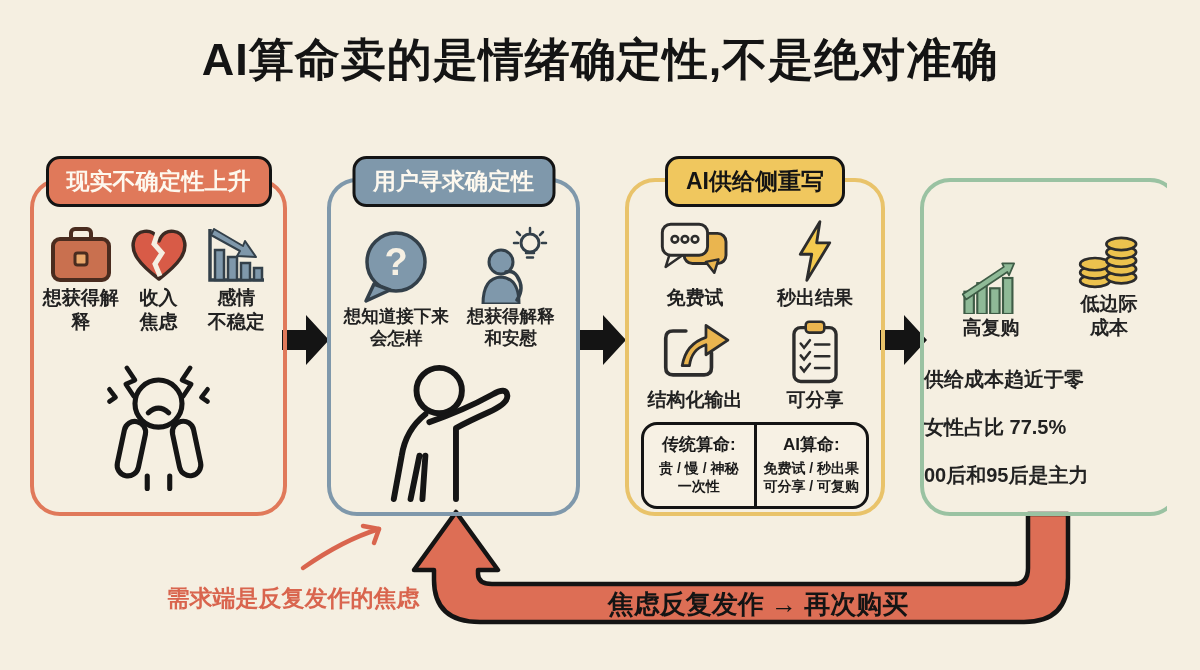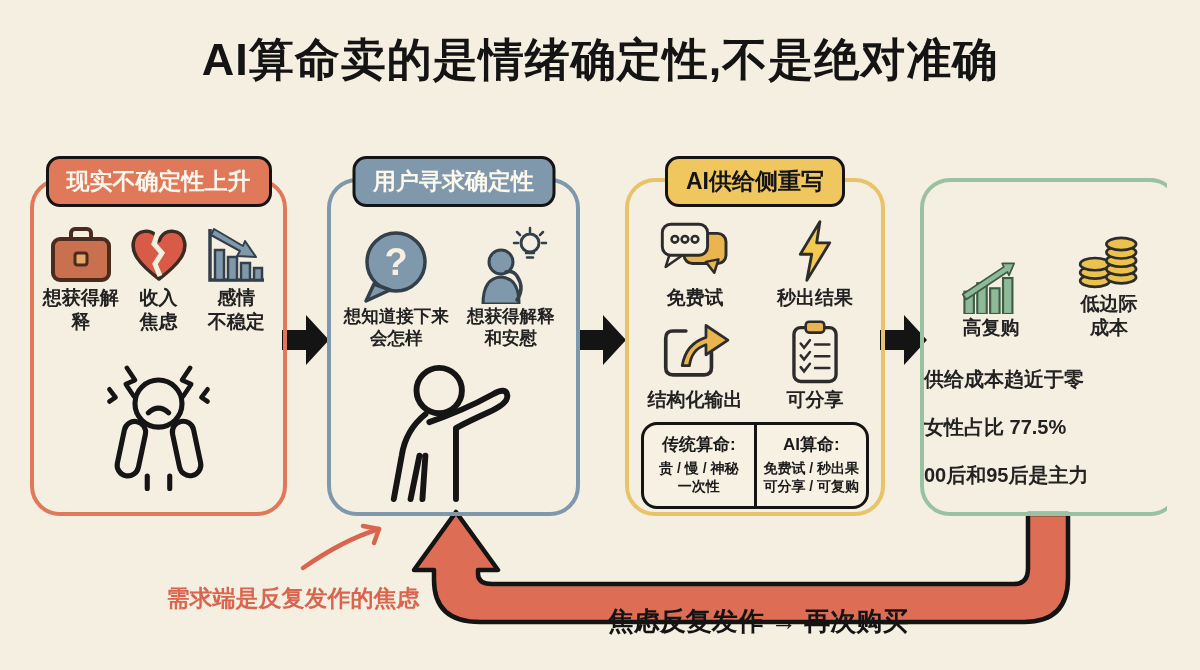--- a/index.html
+++ b/index.html
@@ -32,21 +32,21 @@
            background:#f7f1e4;overflow:hidden;}
   .cmp-col{flex:1;padding:8px 4px 10px 4px;text-align:center;}
   .cmp-col.first{border-right:3.5px solid #141414;}
   .cmp-title{font-size:17px;font-weight:bold;}
   .cmp-lines{font-size:14px;font-weight:bold;white-space:pre-line;line-height:1.35;margin-top:3px;}
   .stats{margin-top:26px;display:flex;flex-direction:column;gap:21px;}
   .stat-line{font-size:20px;font-weight:bold;color:#222;}
   .black-arrow{position:absolute;top:315px;z-index:2;}
   .a1{left:282px;} .a2{left:579px;} .a3{left:880px;}
   .loop-svg{position:absolute;left:0;top:0;z-index:1;}
-  .band-text{position:absolute;left:478px;top:604px;width:560px;text-align:center;z-index:4;
+  .band-text{position:absolute;left:478px;top:587px;width:560px;text-align:center;z-index:4;
              font-size:26px;font-weight:bold;color:#141414;}
   .annotation{position:absolute;left:148px;top:583px;width:290px;text-align:center;z-index:4;
               font-size:23px;font-weight:bold;}
   .curve-svg{position:absolute;left:295px;top:518px;z-index:4;}
 </style>
 </head>
 <body>
 
 <div class="canvas">
 

